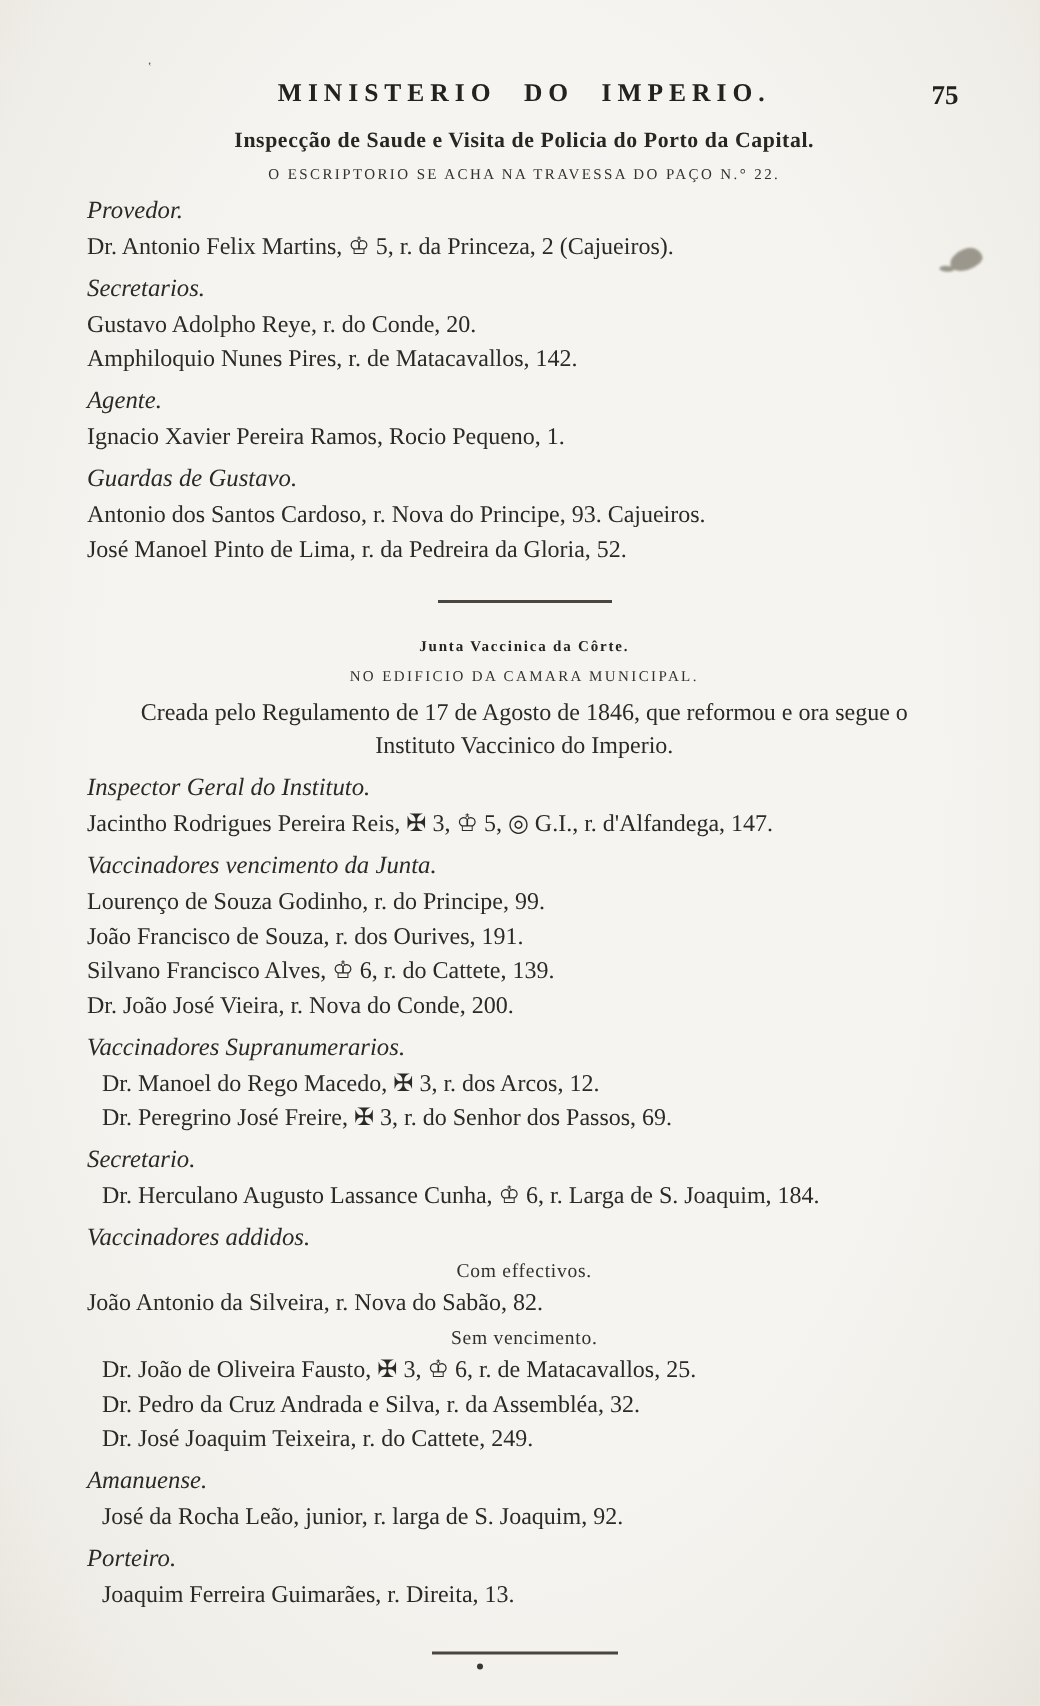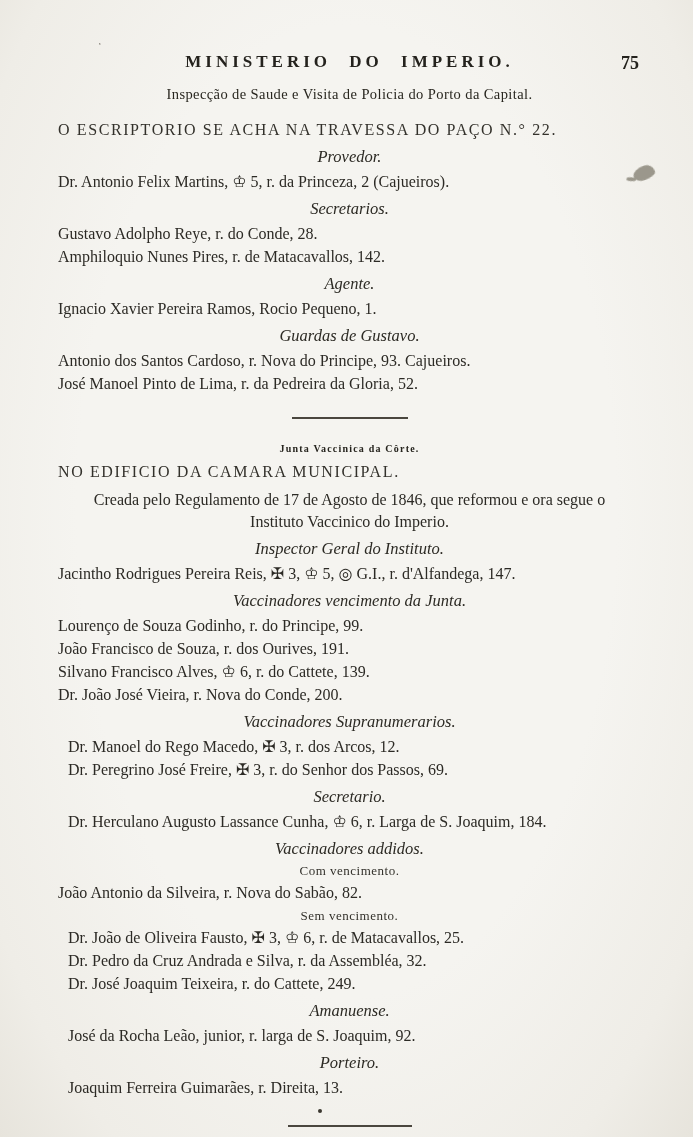--- a/index.html
+++ b/index.html
@@ -33,35 +33,34 @@
   }
   .page-number{
     position:absolute;
     right:2px;top:1px;
     font-weight:bold;
     font-size:18px;
     color:#24221d;
   }
   .section-title{
     text-align:center;
-    font-weight:normal;
+    font-weight:bold;
     font-size:14.5px;
     letter-spacing:0.4px;
-    margin:2px 0 18px 0;
+    margin:2px 0 8px 0;
     color:#28261f;
   }
   .smallcaps-line{
-    text-align:left;
-    font-size:16px;
+    text-align:center;
+    font-size:10px;
     letter-spacing:1.6px;
     margin:4px 0 8px 0;
     color:#33312b;
   }
   .role-heading{
-    text-align:center;
     font-style:italic;
     font-size:16.5px;
     margin:6px 0 3px 0;
     color:#2c2a24;
   }
   .sub-small{
     text-align:center;
     font-size:13px;
     letter-spacing:0.5px;
     margin:4px 0 2px 0;
@@ -148,21 +147,21 @@
     </div>
 
     <div>
       <div class="section-title">Inspecção de Saude e Visita de Policia do Porto da Capital.</div>
       <div class="smallcaps-line">O ESCRIPTORIO SE ACHA NA TRAVESSA DO PAÇO N.° 22.</div>
 
       <div class="role-heading">Provedor.</div>
       <div class="entry">Dr. Antonio Felix Martins, ♔ 5, r. da Princeza, 2 (Cajueiros).</div>
 
       <div class="role-heading">Secretarios.</div>
-      <div class="entry">Gustavo Adolpho Reye, r. do Conde, 28.</div>
+      <div class="entry">Gustavo Adolpho Reye, r. do Conde, 20.</div>
       <div class="entry">Amphiloquio Nunes Pires, r. de Matacavallos, 142.</div>
 
       <div class="role-heading">Agente.</div>
       <div class="entry">Ignacio Xavier Pereira Ramos,  Rocio Pequeno, 1.</div>
 
       <div class="role-heading">Guardas de Gustavo.</div>
       <div class="entry">Antonio dos Santos Cardoso, r. Nova do Principe, 93. Cajueiros.</div>
       <div class="entry">José Manoel Pinto de Lima, r. da Pedreira da Gloria, 52.</div>
     </div>
 
@@ -183,21 +182,21 @@
       <div class="entry">Dr. João José Vieira, r. Nova do Conde, 200.</div>
 
       <div class="role-heading">Vaccinadores Supranumerarios.</div>
       <div class="entry indented">Dr. Manoel do Rego Macedo, ✠ 3, r. dos Arcos, 12.</div>
       <div class="entry indented">Dr. Peregrino José Freire, ✠ 3, r. do Senhor dos Passos, 69.</div>
 
       <div class="role-heading">Secretario.</div>
       <div class="entry indented">Dr. Herculano Augusto Lassance Cunha, ♔ 6, r. Larga de S. Joaquim, 184.</div>
 
       <div class="role-heading">Vaccinadores addidos.</div>
-      <div class="sub-small">Com vencimento.</div>
+      <div class="sub-small">Com effectivos.</div>
       <div class="entry">João Antonio da Silveira, r. Nova do Sabão, 82.</div>
       <div class="sub-small">Sem vencimento.</div>
       <div class="entry indented">Dr. João de Oliveira Fausto, ✠ 3, ♔ 6, r. de Matacavallos, 25.</div>
       <div class="entry indented">Dr. Pedro da Cruz Andrada e Silva, r. da Assembléa, 32.</div>
       <div class="entry indented">Dr. José Joaquim Teixeira, r. do Cattete, 249.</div>
 
       <div class="role-heading">Amanuense.</div>
       <div class="entry indented">José da Rocha Leão, junior, r. larga de S. Joaquim, 92.</div>
 
       <div class="role-heading">Porteiro.</div>

